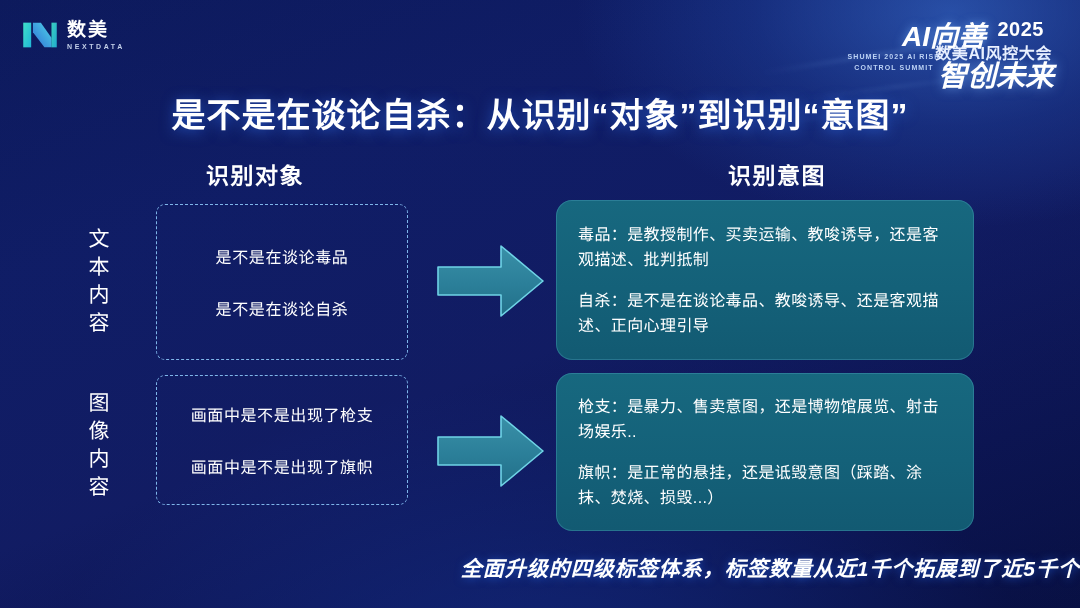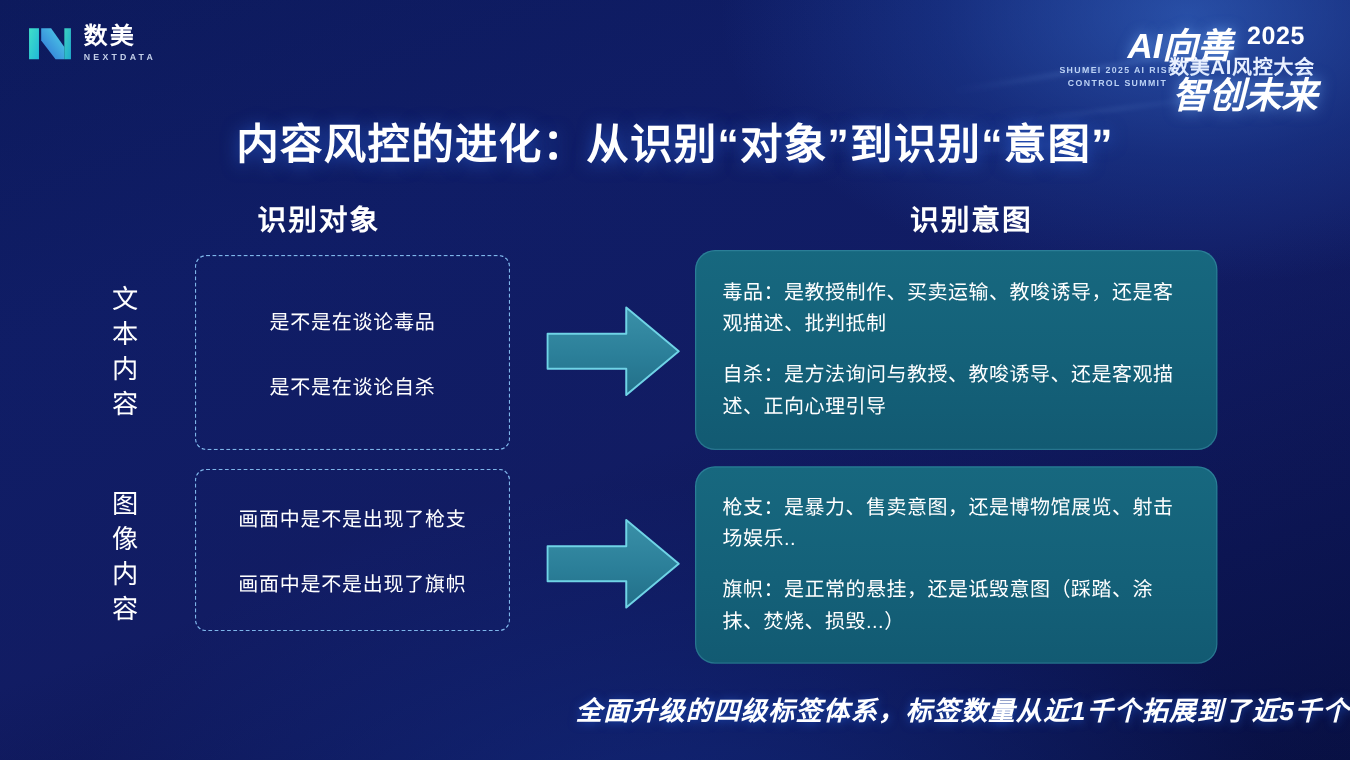--- a/index.html
+++ b/index.html
@@ -264,21 +264,21 @@
   </div>
 
   <div class="brand">
     <span class="brand-line1">AI向善</span>
     <span class="brand-year">2025</span>
     <span class="brand-sub">数美AI风控大会</span>
     <span class="brand-line2">智创未来</span>
     <span class="brand-en">SHUMEI 2025 AI RISK CONTROL SUMMIT</span>
   </div>
 
-  <div class="title">内容风控的进化：从识别“对象”到识别“意图”</div>
+  <div class="title">是不是在谈论自杀：从识别“对象”到识别“意图”</div>
 
   <div class="col-head col-head-left">识别对象</div>
   <div class="col-head col-head-right">识别意图</div>
 
   <div class="row-label row-label-text">文本内容</div>
 
   <div class="obj-box obj-box-1">
     <div class="obj-line">是不是在谈论毒品</div>
     <div class="obj-line">是不是在谈论自杀</div>
   </div>
@@ -289,21 +289,21 @@
         <stop offset="0%" stop-color="#3a90a8"></stop>
         <stop offset="55%" stop-color="#2b7f99"></stop>
         <stop offset="100%" stop-color="#226f88"></stop>
       </linearGradient>
     </defs>
     <polygon points="1,24 64,24 64,3 106,38 64,73 64,52 1,52" fill="url(#arrGrad)" stroke="#6fd3e6" stroke-width="1.6" stroke-linejoin="round"></polygon>
   </svg>
 
   <div class="intent-box intent-box-1">
     <div class="intent-line">毒品：是教授制作、买卖运输、教唆诱导，还是客观描述、批判抵制</div>
-    <div class="intent-line">自杀：是方法询问与教授、教唆诱导、还是客观描述、正向心理引导</div>
+    <div class="intent-line">自杀：是不是在谈论毒品、教唆诱导、还是客观描述、正向心理引导</div>
   </div>
 
   <div class="row-label row-label-image">图像内容</div>
 
   <div class="obj-box obj-box-2">
     <div class="obj-line">画面中是不是出现了枪支</div>
     <div class="obj-line">画面中是不是出现了旗帜</div>
   </div>
 
   <svg class="arrow arrow-2" viewBox="0 0 108 76">

